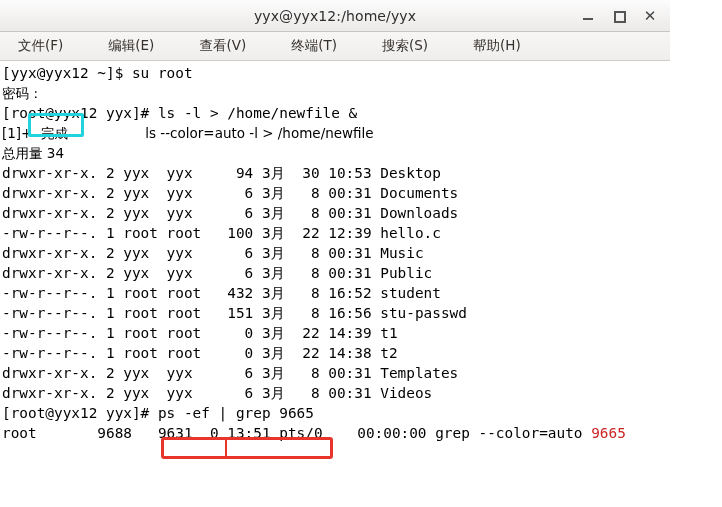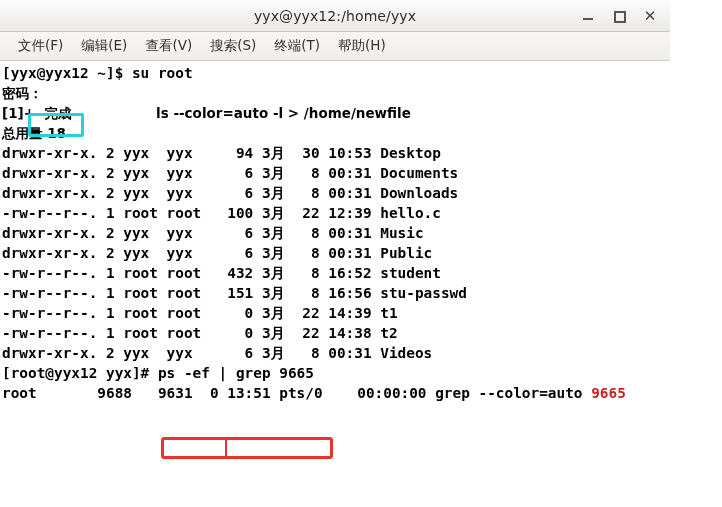--- a/index.html
+++ b/index.html
@@ -89,39 +89,39 @@
   
   .menubar {
     height: 29px;
     flex: 0 0 29px;
     background: linear-gradient(to bottom, #f7f6f5 0%, #efeeec 100%);
     border-bottom: 1px solid #cfccc8;
     display: flex;
     align-items: center;
     padding-left: 9px;
     box-sizing: border-box;
+    gap: 27px;
   }
   .menu-item {
     font-family: "DejaVu Sans", sans-serif;
     font-size: 13.5px;
     color: #35312e;
     padding: 2px 9px 3px 9px;
     white-space: nowrap;
     cursor: default;
   }
 
   
   .terminal {
     position: relative;
     flex: 1 1 auto;
     background: #ffffff;
     overflow: hidden;
     padding: 2px 0 0 2px;
     box-sizing: border-box;
-    font-weight: bold;
   }
   .term-line {
     font-family: "DejaVu Sans Mono", monospace;
     font-size: 14.4px;
     line-height: 20px;
     height: 20px;
     color: #000000;
     white-space: pre;
     letter-spacing: 0px;
   }
@@ -174,41 +174,43 @@
       <div class="win-btn min"></div>
       <div class="win-btn max"></div>
       <div class="win-btn close">✕</div>
     </div>
   </div>
 
   <div class="menubar">
     <div class="menu-item">文件(F)</div>
     <div class="menu-item">编辑(E)</div>
     <div class="menu-item">查看(V)</div>
+    <div class="menu-item">终端(T)</div>
     <div class="menu-item">搜索(S)</div>
-    <div class="menu-item">终端(T)</div>
     <div class="menu-item">帮助(H)</div>
   </div>
 
   <div class="terminal">
 
     <div class="term-line">[yyx@yyx12 ~]$ su root</div>
     <div class="term-line cjk">密码：</div>
+    <div class="term-line">[root@yyx12 yyx]# ls -l &gt; /home/newfile &amp;</div>
     <div class="term-line cjk">[1]+  完成                  ls --color=auto -l &gt; /home/newfile</div>
-    <div class="term-line cjk">总用量 18</div>
+    <div class="term-line cjk">总用量 34</div>
     <div class="term-line">drwxr-xr-x. 2 yyx  yyx     94 3月  30 10:53 Desktop</div>
     <div class="term-line">drwxr-xr-x. 2 yyx  yyx      6 3月   8 00:31 Documents</div>
     <div class="term-line">drwxr-xr-x. 2 yyx  yyx      6 3月   8 00:31 Downloads</div>
     <div class="term-line">-rw-r--r--. 1 root root   100 3月  22 12:39 hello.c</div>
     <div class="term-line">drwxr-xr-x. 2 yyx  yyx      6 3月   8 00:31 Music</div>
     <div class="term-line">drwxr-xr-x. 2 yyx  yyx      6 3月   8 00:31 Public</div>
     <div class="term-line">-rw-r--r--. 1 root root   432 3月   8 16:52 student</div>
     <div class="term-line">-rw-r--r--. 1 root root   151 3月   8 16:56 stu-passwd</div>
     <div class="term-line">-rw-r--r--. 1 root root     0 3月  22 14:39 t1</div>
     <div class="term-line">-rw-r--r--. 1 root root     0 3月  22 14:38 t2</div>
+    <div class="term-line">drwxr-xr-x. 2 yyx  yyx      6 3月   8 00:31 Templates</div>
     <div class="term-line">drwxr-xr-x. 2 yyx  yyx      6 3月   8 00:31 Videos</div>
     <div class="term-line">[root@yyx12 yyx]# ps -ef | grep 9665</div>
 
     <div class="term-line"><span>root       9688   9631  0 13:51 pts/0    00:00:00 grep --color=auto </span><span class="mono-red">9665</span></div>
 
     <div class="anno-box anno-cyan" style="left:28px; top:52px; width:56px; height:24px;"></div>
 
     <div class="anno-box anno-red" style="left:161px; top:376px; width:172px; height:22px;"></div>
 
     <div class="anno-red-sep" style="left:225px; top:378px; height:18px;"></div>

